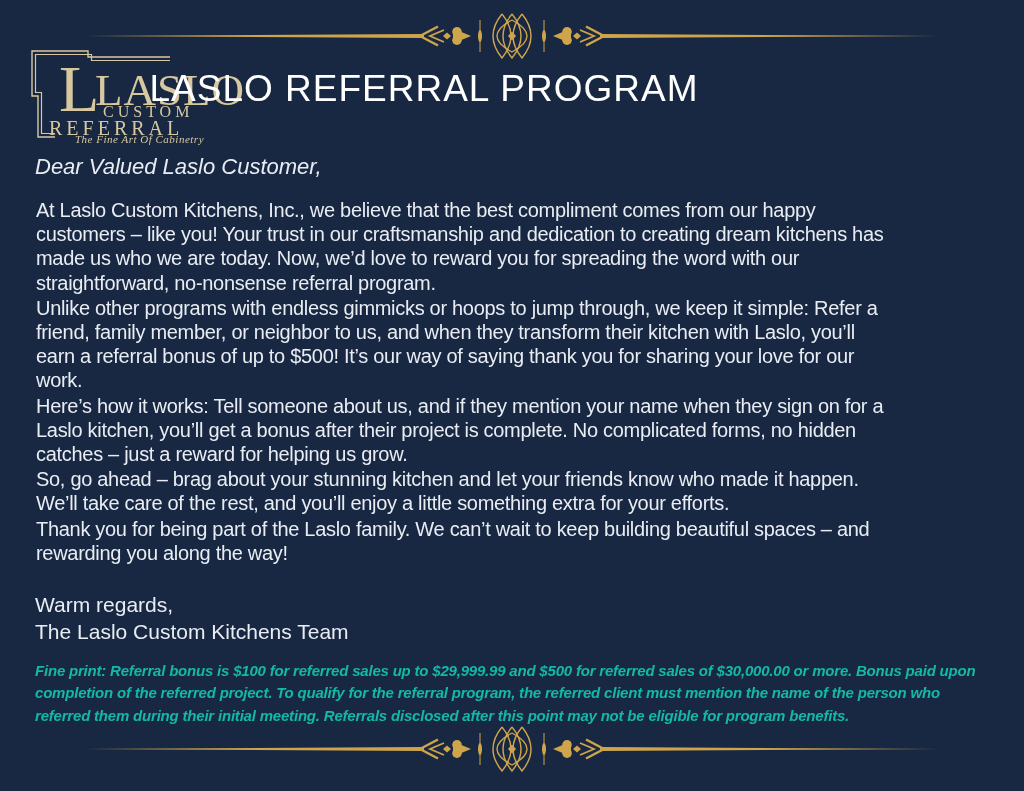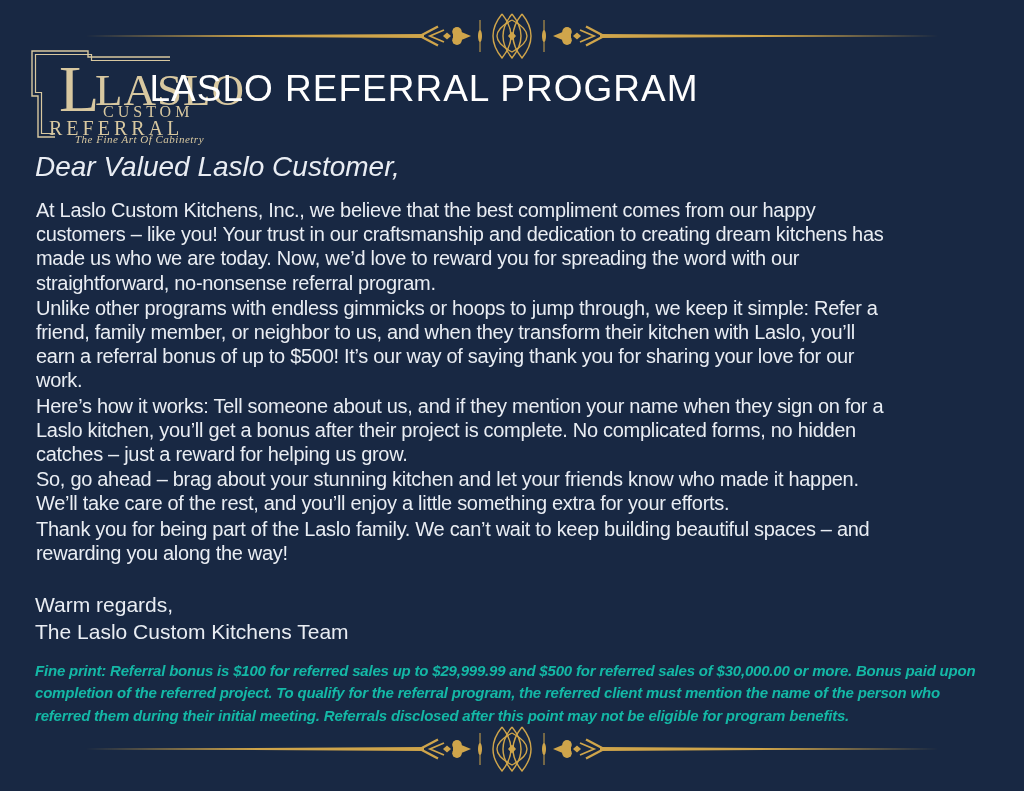--- a/index.html
+++ b/index.html
@@ -40,21 +40,21 @@
     font-style:italic; font-size:11px; line-height:1; letter-spacing:0.5px;
   }
 
   .title{
     position:absolute; left:0; top:68px; width:848px; text-align:center;
     color:var(--title); font-size:37px; letter-spacing:1px; font-weight:400;
   }
 
   .salutation{
     position:absolute; left:35px; top:154px; width:975px;
-    font-style:italic; font-size:28px; line-height:25px;
+    font-style:italic; font-size:22px; line-height:25px;
   }
   .body-text{
     position:absolute; left:35px; top:197px; width:978px;
     font-size:20px; line-height:24.2px; letter-spacing:-0.3px;
   }
   .body-text p{margin:1px; white-space:pre-line;}
 
   .closing{
     position:absolute; left:35px; top:591px; width:975px;
     font-size:21px; line-height:27px;

